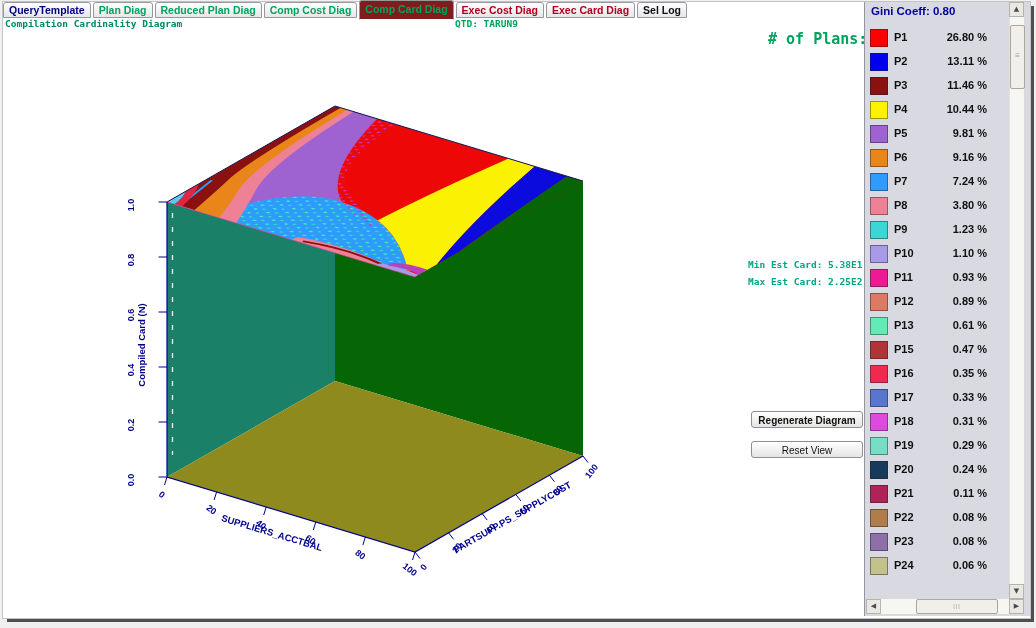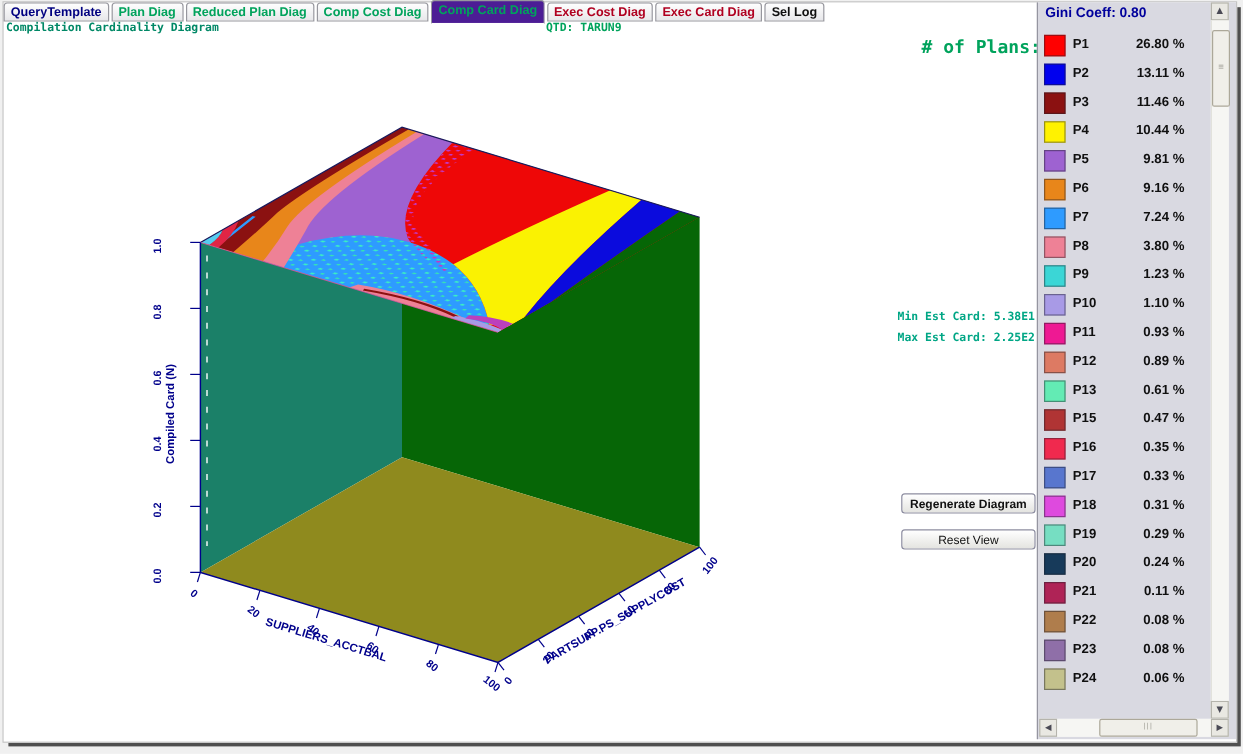--- a/index.html
+++ b/index.html
@@ -5,21 +5,21 @@
   html,body{margin:0;padding:0;background:#F0F0F0;}
   .screen{position:relative;width:1036px;height:628px;background:#F0F0F0;overflow:hidden;
           font-family:"Liberation Sans",sans-serif;}
   .window{position:absolute;left:2px;top:1px;width:1027px;height:616px;background:#FFFFFF;
           border:1px solid #C4C4C4;box-shadow:4px 4px 0 -1px #4F4F4F;}
   
   .tab-bar{position:absolute;left:3px;top:1px;height:18px;display:flex;align-items:center;z-index:6;}
   .tab{height:12px;line-height:12px;padding:1px 5px 1px;margin-right:2px;
        background:linear-gradient(#FEFEFE,#E7E7EA);border:1px solid #97979E;
        border-radius:3px 3px 0 0;font-size:10.5px;font-weight:bold;white-space:nowrap;cursor:default;}
-  .tab.sel{height:16px;line-height:15px;background:#4c1d95;border-bottom:1px solid #FFFFFF;}
+  .tab.sel{height:16px;line-height:15px;background:#7f1d1d;border-bottom:1px solid #FFFFFF;}
   
   .mono{font-family:"DejaVu Sans Mono","Liberation Mono",monospace;font-weight:bold;}
   .hdr-title{position:absolute;left:5px;top:18px;font-size:9.5px;color:#008866;z-index:5;}
   .hdr-qtd{position:absolute;left:455px;top:18px;font-size:9.5px;color:#00A35C;z-index:5;}
   .hdr-plans{position:absolute;left:768px;top:30px;font-size:15px;color:#00A35C;z-index:5;text-align:right;}
   
   .stats{position:absolute;font-size:9.5px;line-height:17px;color:#00A685;white-space:pre;z-index:5;}
   .stats.s1{left:748px;top:205px;}
   .stats.s2{left:748px;top:256px;}
   

